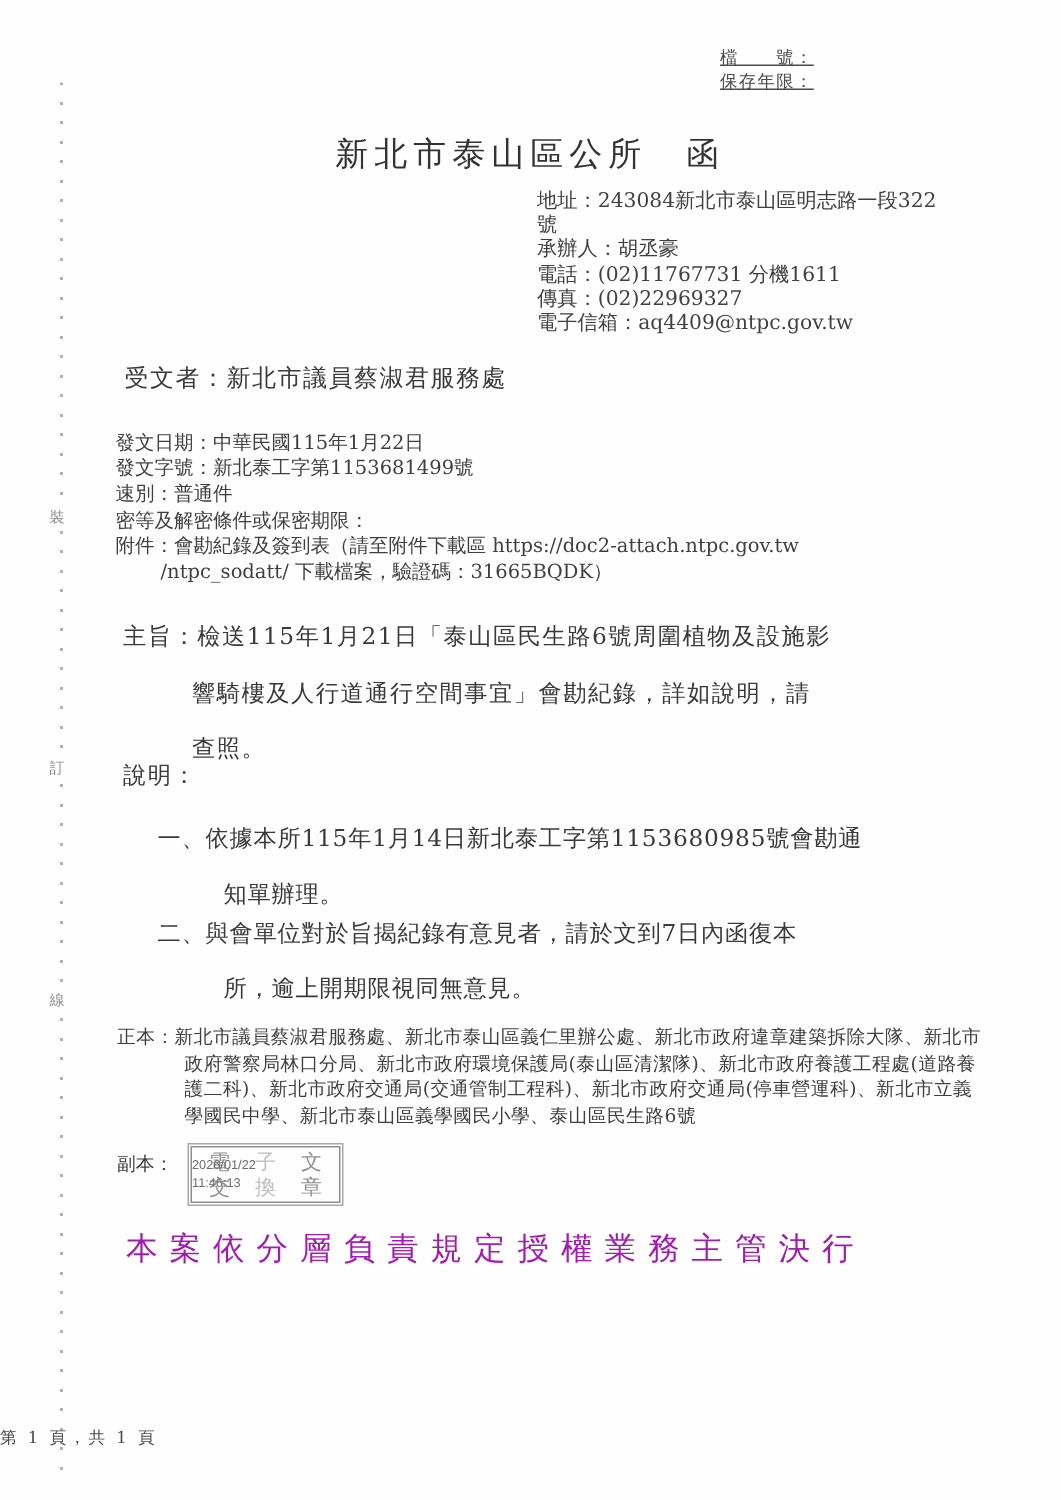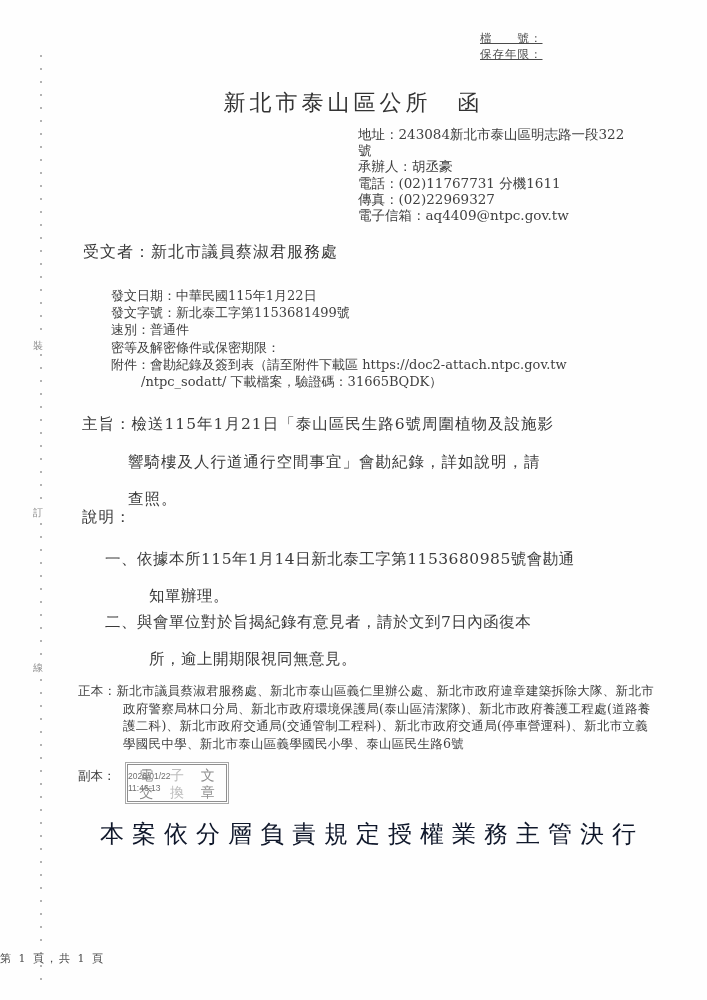--- a/index.html
+++ b/index.html
@@ -23,21 +23,21 @@
 
   .title {
     position:absolute; left:0; right:0; top:88px; text-align:center;
     font-size:22px; font-weight:normal; letter-spacing:4px; color:#333;
   }
 
   .sender-block { position:absolute; left:358px; top:126px; font-size:13.5px; line-height:16.2px; color:#404040; }
 
   .recipient { position:absolute; left:83px; top:242px; font-size:16px; letter-spacing:1px; }
 
-  .meta-block { position:absolute; left:77px; top:287px; font-size:13px; line-height:17.2px; color:#3f3f3f;margin-left:34px; }
+  .meta-block { position:absolute; left:77px; top:287px; font-size:13px; line-height:17.2px; color:#3f3f3f; }
   .meta-block .indent { padding-left:30px; }
 
   .subject { position:absolute; left:82px; top:406px; font-size:15.5px; line-height:37.5px; width:585px; letter-spacing:1px; }
   .subject .cont { padding-left:46px; }
 
   .expl-head { position:absolute; left:82px; top:507px; font-size:15.5px; letter-spacing:1px;text-align:right; }
   .expl-item { position:absolute; left:105px; font-size:15.5px; line-height:37px; width:560px; letter-spacing:0.5px; }
   .item1 { top:541px; } .item2 { top:604px; }
   .expl-item .cont { padding-left:44px; }
 
@@ -58,21 +58,21 @@
     width:100%; height:100%; align-items:center; justify-items:center;
     font-size:14px; line-height:14px; padding:1px 3px;
   }
   .stamp-grid .mid { color:#bdbdbd; }
   .stamp-dt {
     position:absolute; left:0; right:0; top:5px; text-align:left;
     font-family:Liberation Sans, sans-serif;
     font-size:8.5px; line-height:12px; color:#6e6e6e; letter-spacing:0;
   }
 
-  .closing { position:absolute; left:84px; top:818px; font-size:24px; letter-spacing:8px; color:#0f172a; white-space:nowrap;margin-left:16px; }
+  .closing { position:absolute; left:84px; top:818px; font-size:21px; letter-spacing:8px; color:#a21caf; white-space:nowrap; }
 
   .footer { position:absolute; left:0; right:0; top:951px; font-size:11px; color:#4a4a4a; letter-spacing:2px; }
 </style>
 </head>
 <body>
 
 <div class="page">
 
   <div class="binding-line"></div>
   <span class="bind-char bc1">裝</span>

